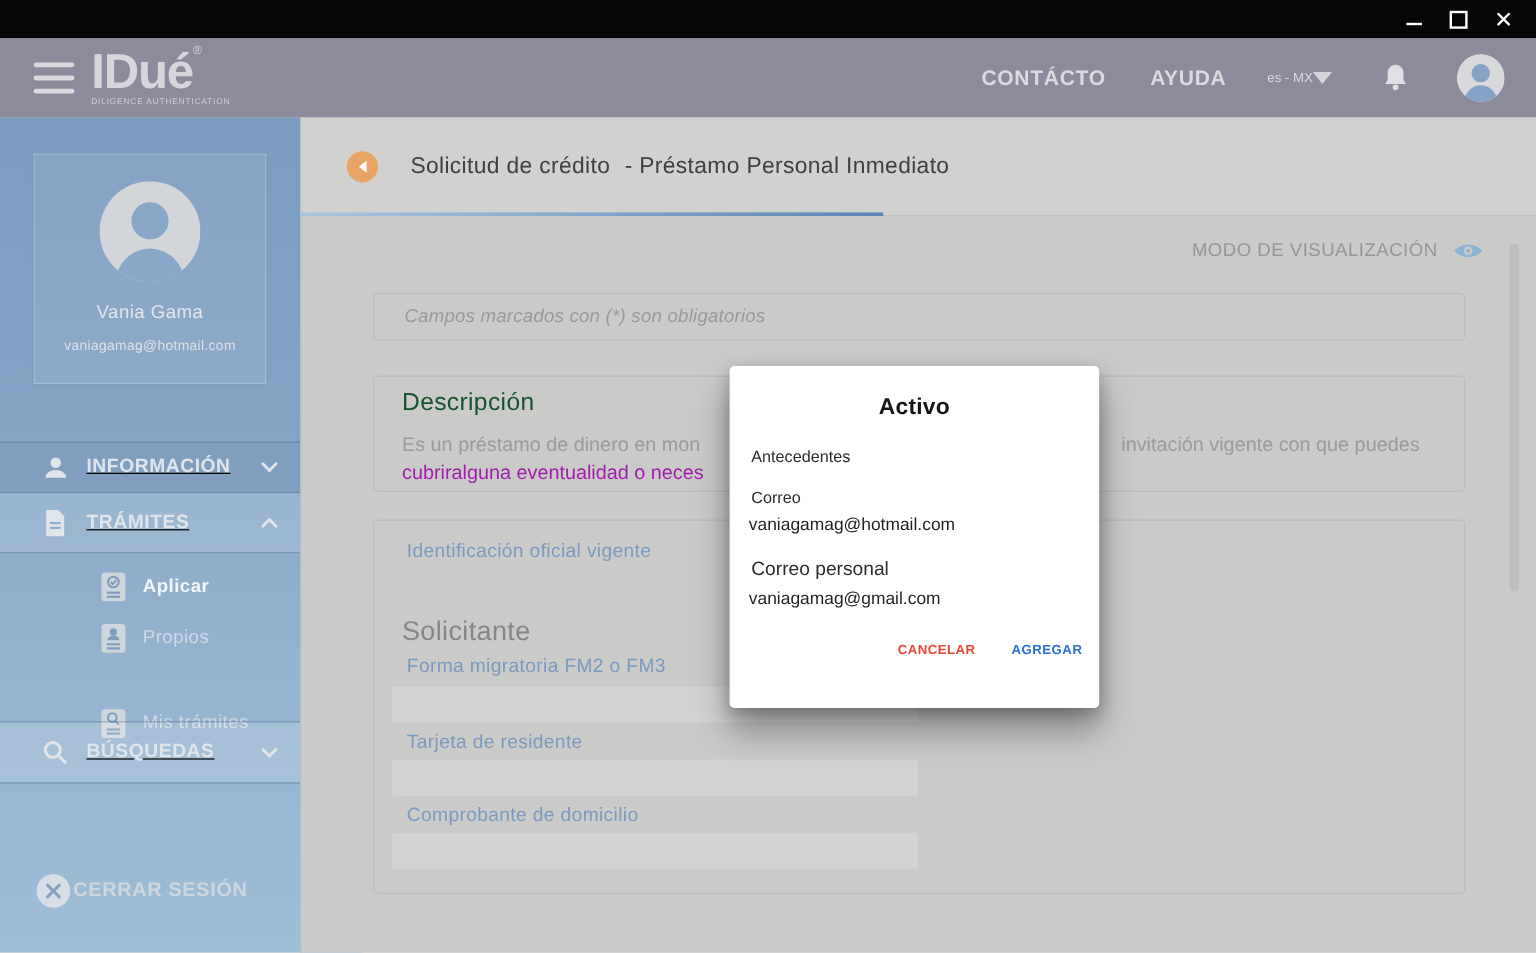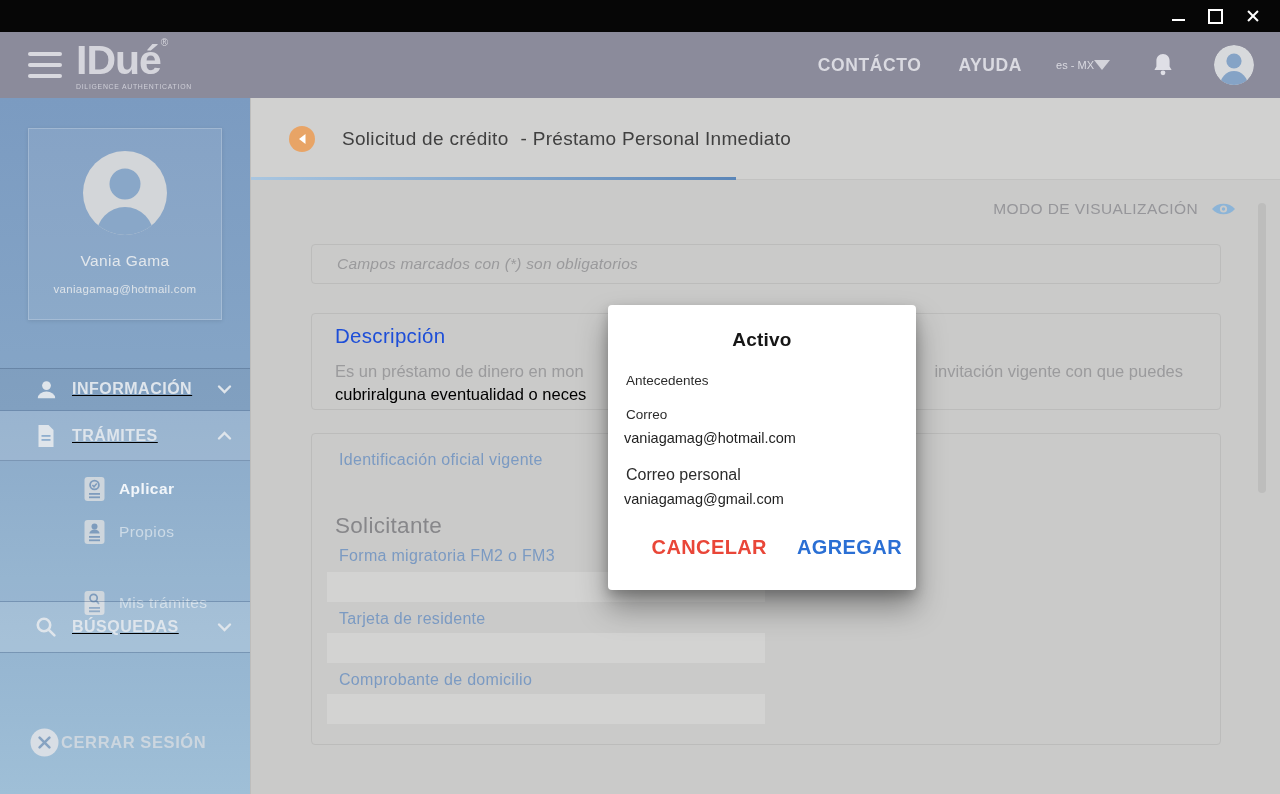--- a/index.html
+++ b/index.html
@@ -67,41 +67,41 @@
   .ptitle .sub{margin-left:12px;}
   .bluebar{position:absolute;left:0;top:79px;width:485px;height:3px;
     background:linear-gradient(90deg,#a9c6e0 0%,#5b86b8 100%);}
   .modo{position:absolute;top:102px;right:44px;display:flex;align-items:center;gap:13px;}
   .modo .lbl{font-size:15.5px;color:#96969a;letter-spacing:0.4px;}
   .modo .eyewrap{cursor:pointer;display:flex;}
   .card{position:absolute;left:60px;width:910px;border:1px solid #bcbcbb;border-radius:4px;box-sizing:border-box;}
   .notice{top:146px;height:40px;display:flex;align-items:center;padding-left:25px;}
   .notice .txt{font-style:italic;font-size:15.5px;color:#9a9a9c;letter-spacing:0.2px;}
   .desc{top:215px;height:97px;padding:10px 37px 0 23px;}
-  .desc h2{margin:0 0 12px 0;font-size:20.5px;font-weight:400;color:#1d4ed8;letter-spacing:0.3px;}
+  .desc h2{margin:0 0 12px 0;font-size:20.5px;font-weight:400;color:#14532d;letter-spacing:0.3px;}
   .desc .l1{display:flex;justify-content:space-between;font-size:16.5px;color:#9b9b9d;line-height:23px;}
-  .desc .l2{font-size:16.5px;color:#000000;line-height:23px;}
+  .desc .l2{font-size:16.5px;color:#a21caf;line-height:23px;}
   .formcard{top:335px;height:312px;}
   .flabel{position:absolute;left:27px;font-size:16px;color:#7b9ac2;letter-spacing:0.3px;}
   .finput{position:absolute;left:15px;width:438px;height:30px;background:#d3d3d2;
     font-size:13.5px;color:#8e8e90;line-height:30px;padding-left:33px;box-sizing:border-box;cursor:text;}
   .fsection{position:absolute;left:23px;font-size:22.5px;color:#87878a;letter-spacing:0.3px;}
   .scrollthumb{position:absolute;left:1007px;top:105px;width:8px;height:290px;background:#bdbdbc;border-radius:4px;cursor:grab;}
 
   
   .modal{position:absolute;left:608px;top:305px;width:308px;height:285px;background:#ffffff;border-radius:4px;
     box-shadow:0 18px 30px rgba(0,0,0,0.35),0 5px 12px rgba(0,0,0,0.22);z-index:10;}
   .m-title{position:absolute;top:24px;left:0;width:100%;text-align:center;font-size:19px;font-weight:700;color:#161616;letter-spacing:0.2px;}
   .m-sub{position:absolute;top:68px;left:18px;font-size:13.5px;color:#2c2c2c;}
   .m-lab1{position:absolute;top:102px;left:18px;font-size:13.5px;color:#2c2c2c;}
   .m-val1{position:absolute;top:125px;left:16px;font-size:14.5px;color:#1f1f1f;}
   .m-lab2{position:absolute;top:161px;left:18px;font-size:16px;color:#2c2c2c;text-align:center;}
   .m-val2{position:absolute;top:186px;left:16px;font-size:14.5px;color:#1f1f1f;}
   .m-actions{position:absolute;top:227px;right:12px;display:flex;gap:26px;}
-  .m-btn{font-size:20px;font-weight:700;letter-spacing:0.4px;cursor:pointer;background:none;border:none;padding:4px 2px;font-family:inherit;}
+  .m-btn{font-size:11px;font-weight:700;letter-spacing:0.4px;cursor:pointer;background:none;border:none;padding:4px 2px;font-family:inherit;}
   .m-cancel{color:#e94638;}
   .m-confirm{color:#2a6fd4;}
 </style>
 </head>
 <body>
 
 <div class="screen">
 
   <div class="titlebar">
     <div class="tb-min"></div>

